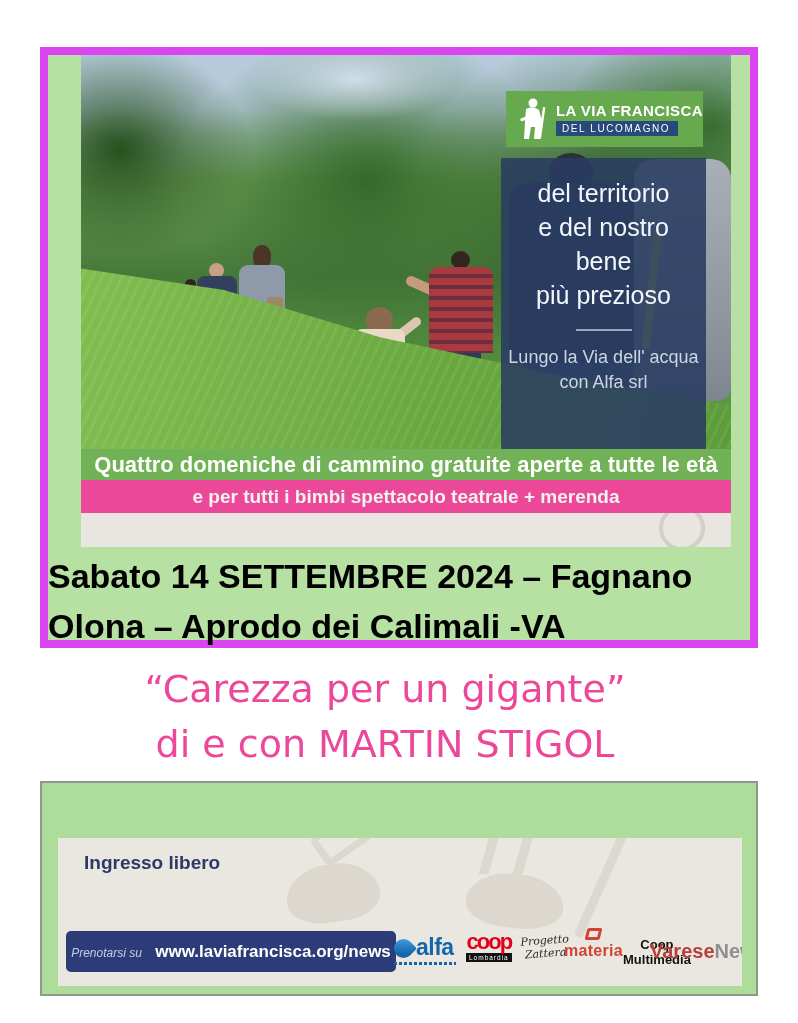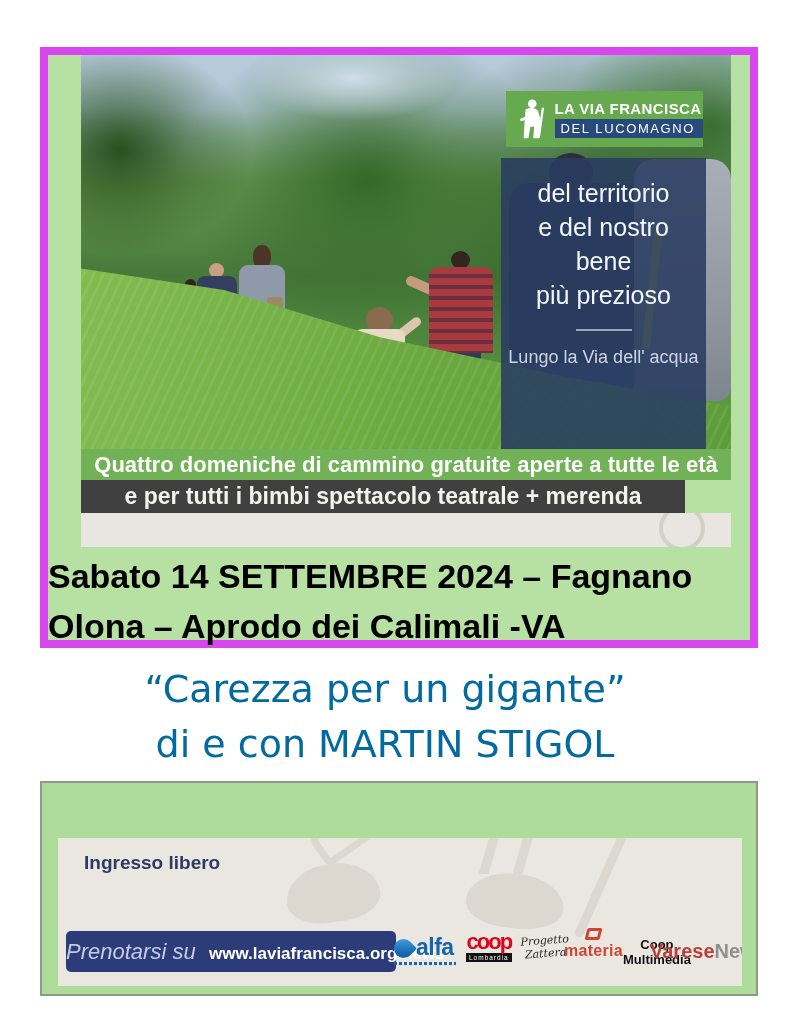--- a/index.html
+++ b/index.html
@@ -29,54 +29,54 @@
   }
   .person { position:absolute; }
   .person span { position:absolute; display:block; }
   .backpack { left:553px; top:104px; width:97px; height:242px; background:linear-gradient(180deg,#a9afb6 0%,#8d949c 70%,#7d8590 100%); border-radius:20px 20px 14px 14px; }
   .bp-zip { left:14px; top:70px; width:8px; height:120px; background:#cdd646; border-radius:4px; transform:rotate(6deg); }
 
   
   .francisca-logo { left:425px; top:36px; width:197px; height:56px; background:#67a94f; display:flex; align-items:center; padding-left:10px; z-index:5; }
   .logo-text-col { display:flex; flex-direction:column; margin-left:6px; }
   .logo-title { color:#ffffff; font-weight:bold; font-size:15px; letter-spacing:0.4px; white-space:nowrap; }
-  .logo-subtitle { margin-top:2px; background:#27497c; color:#ffffff; font-size:13px; letter-spacing:1.6px; padding:2px 8px 2px 6px; align-self:flex-start; white-space:nowrap; }
+  .logo-subtitle { margin-top:2px; background:#27497c; color:#ffffff; font-size:10px; letter-spacing:1.6px; padding:2px 8px 2px 6px; align-self:flex-start; white-space:nowrap; }
 
   
   .headline-panel { left:420px; top:103px; width:205px; height:291px; background:rgba(41,60,97,0.88); z-index:4; text-align:center; padding-top:18px; }
   .headline-line { color:#f3f6fa; font-size:25px; line-height:34px; font-weight:normal; }
   .panel-divider { width:56px; height:2px; background:rgba(255,255,255,0.55); margin:17px auto 14px auto; }
   .subline { color:#ccd5e3; font-size:18px; line-height:25px; }
 
   
   .green-banner { left:33px; top:394px; width:650px; height:31px; background:#72b257; color:#ffffff; font-size:22px; font-weight:bold; text-align:center; line-height:31px; white-space:nowrap; }
-  .blue-banner  { left:33px; top:425px; width:604px; height:33px; background:#404040; color:#f2f2ee; font-size:23px; font-weight:bold; text-align:center; line-height:33px; white-space:nowrap; }
+  .blue-banner  { left:33px; top:425px; width:650px; height:33px; background:#ec4899; color:#f2f2ee; font-size:19px; font-weight:bold; text-align:center; line-height:33px; white-space:nowrap; }
   .poster-footer-strip { left:33px; top:458px; width:650px; height:34px; background:#e9e6e1; overflow:hidden; }
   .wm-circle { right:26px; top:-8px; width:46px; height:46px; border:4px solid rgba(170,165,150,0.35); border-radius:50%; position:absolute; }
 
   
   .event-date { left:0; top:496px; width:100%; color:#000000; font-weight:bold; font-size:34px; line-height:50px; }
 
   
-  .show-title-block { left:0; top:662px; width:770px; text-align:center; color:#0369a1; font-family:"DejaVu Sans", sans-serif; font-size:38px; line-height:55px; font-weight:normal; }
+  .show-title-block { left:0; top:662px; width:770px; text-align:center; color:#ec4899; font-family:"DejaVu Sans", sans-serif; font-size:38px; line-height:55px; font-weight:normal; }
 
   
   .footer-card { left:40px; top:781px; width:718px; height:215px; background:#addc9b; border:2px solid #8f988c; }
   .footer-content { left:16px; top:55px; width:684px; height:148px; background:#eae7e1; overflow:hidden; }
   .free-entry { left:26px; top:14px; color:#2c3a66; font-weight:bold; font-size:19px; position:absolute; }
 
   .boots span { position:absolute; display:block; }
   .strap-l { left:255px; top:-20px; width:60px; height:36px; border:7px solid #dcd8cf; border-radius:8px; transform:rotate(-35deg); background:transparent; }
   .boot-l  { left:228px; top:26px; width:94px; height:58px; background:#dcd8cf; border-radius:48% 48% 42% 42% / 60% 60% 42% 42%; transform:rotate(-8deg); }
   .strap-r { left:428px; top:-16px; width:44px; height:52px; border-left:10px solid #dcd8cf; border-right:10px solid #dcd8cf; transform:skewX(-16deg); }
   .boot-r  { left:408px; top:36px; width:98px; height:54px; background:#dcd8cf; border-radius:46% 46% 42% 42% / 58% 58% 42% 42%; transform:rotate(6deg); }
   .pole    { left:540px; top:-18px; width:9px; height:122px; background:#dcd8cf; border-radius:5px; transform:rotate(24deg); }
 
   .booking-bar { left:8px; top:93px; width:330px; height:41px; background:#2c3c78; border-radius:5px; text-align:center; line-height:41px; position:absolute; white-space:nowrap; }
-  .booking-prefix { color:#c5cde6; font-style:italic; font-size:22px; }
+  .booking-prefix { color:#c5cde6; font-style:italic; font-size:12px; }
   .booking-url { color:#ffffff; font-weight:bold; font-size:17px; }
 
   .sponsor { position:absolute; }
   .alfa-logo { left:336px; top:96px; }
   .drop-icon { display:inline-block; width:19px; height:19px; background:linear-gradient(135deg,#49a9e8 0%,#1565ad 70%); border-radius:50% 2px 50% 50%; transform:rotate(45deg); vertical-align:-3px; margin-right:3px; }
   .alfa-word { color:#1565ad; font-weight:bold; font-size:23px; letter-spacing:-0.5px; }
   .alfa-tagline-bar { margin-top:1px; width:62px; height:3px; background:repeating-linear-gradient(90deg,#1565ad 0 3px,rgba(0,0,0,0) 3px 5px); }
   .coop-logo { left:408px; top:94px; text-align:center; }
   .coop-word { color:#e2001a; font-weight:bold; font-size:22px; letter-spacing:-2px; line-height:20px; }
   .coop-sub { margin-top:1px; background:#111111; color:#ffffff; font-size:6.5px; letter-spacing:1px; padding:1px 3px; }
@@ -170,20 +170,21 @@
       </div>
     </div>
 
     <div class="abs headline-panel">
       <div class="headline-line">del territorio</div>
       <div class="headline-line">e del nostro</div>
       <div class="headline-line">bene</div>
       <div class="headline-line">più prezioso</div>
       <div class="panel-divider"></div>
       <div class="subline">Lungo la Via dell' acqua</div>
+      <div class="subline">con Alfa srl</div>
     </div>
   </div>
 
   <div class="abs green-banner">Quattro domeniche di cammino gratuite aperte a tutte le età</div>
   <div class="abs blue-banner">e per tutti i bimbi spettacolo teatrale + merenda</div>
   <div class="abs poster-footer-strip">
     <span class="wm-circle"></span>
   </div>
 
   <div class="abs event-date">

